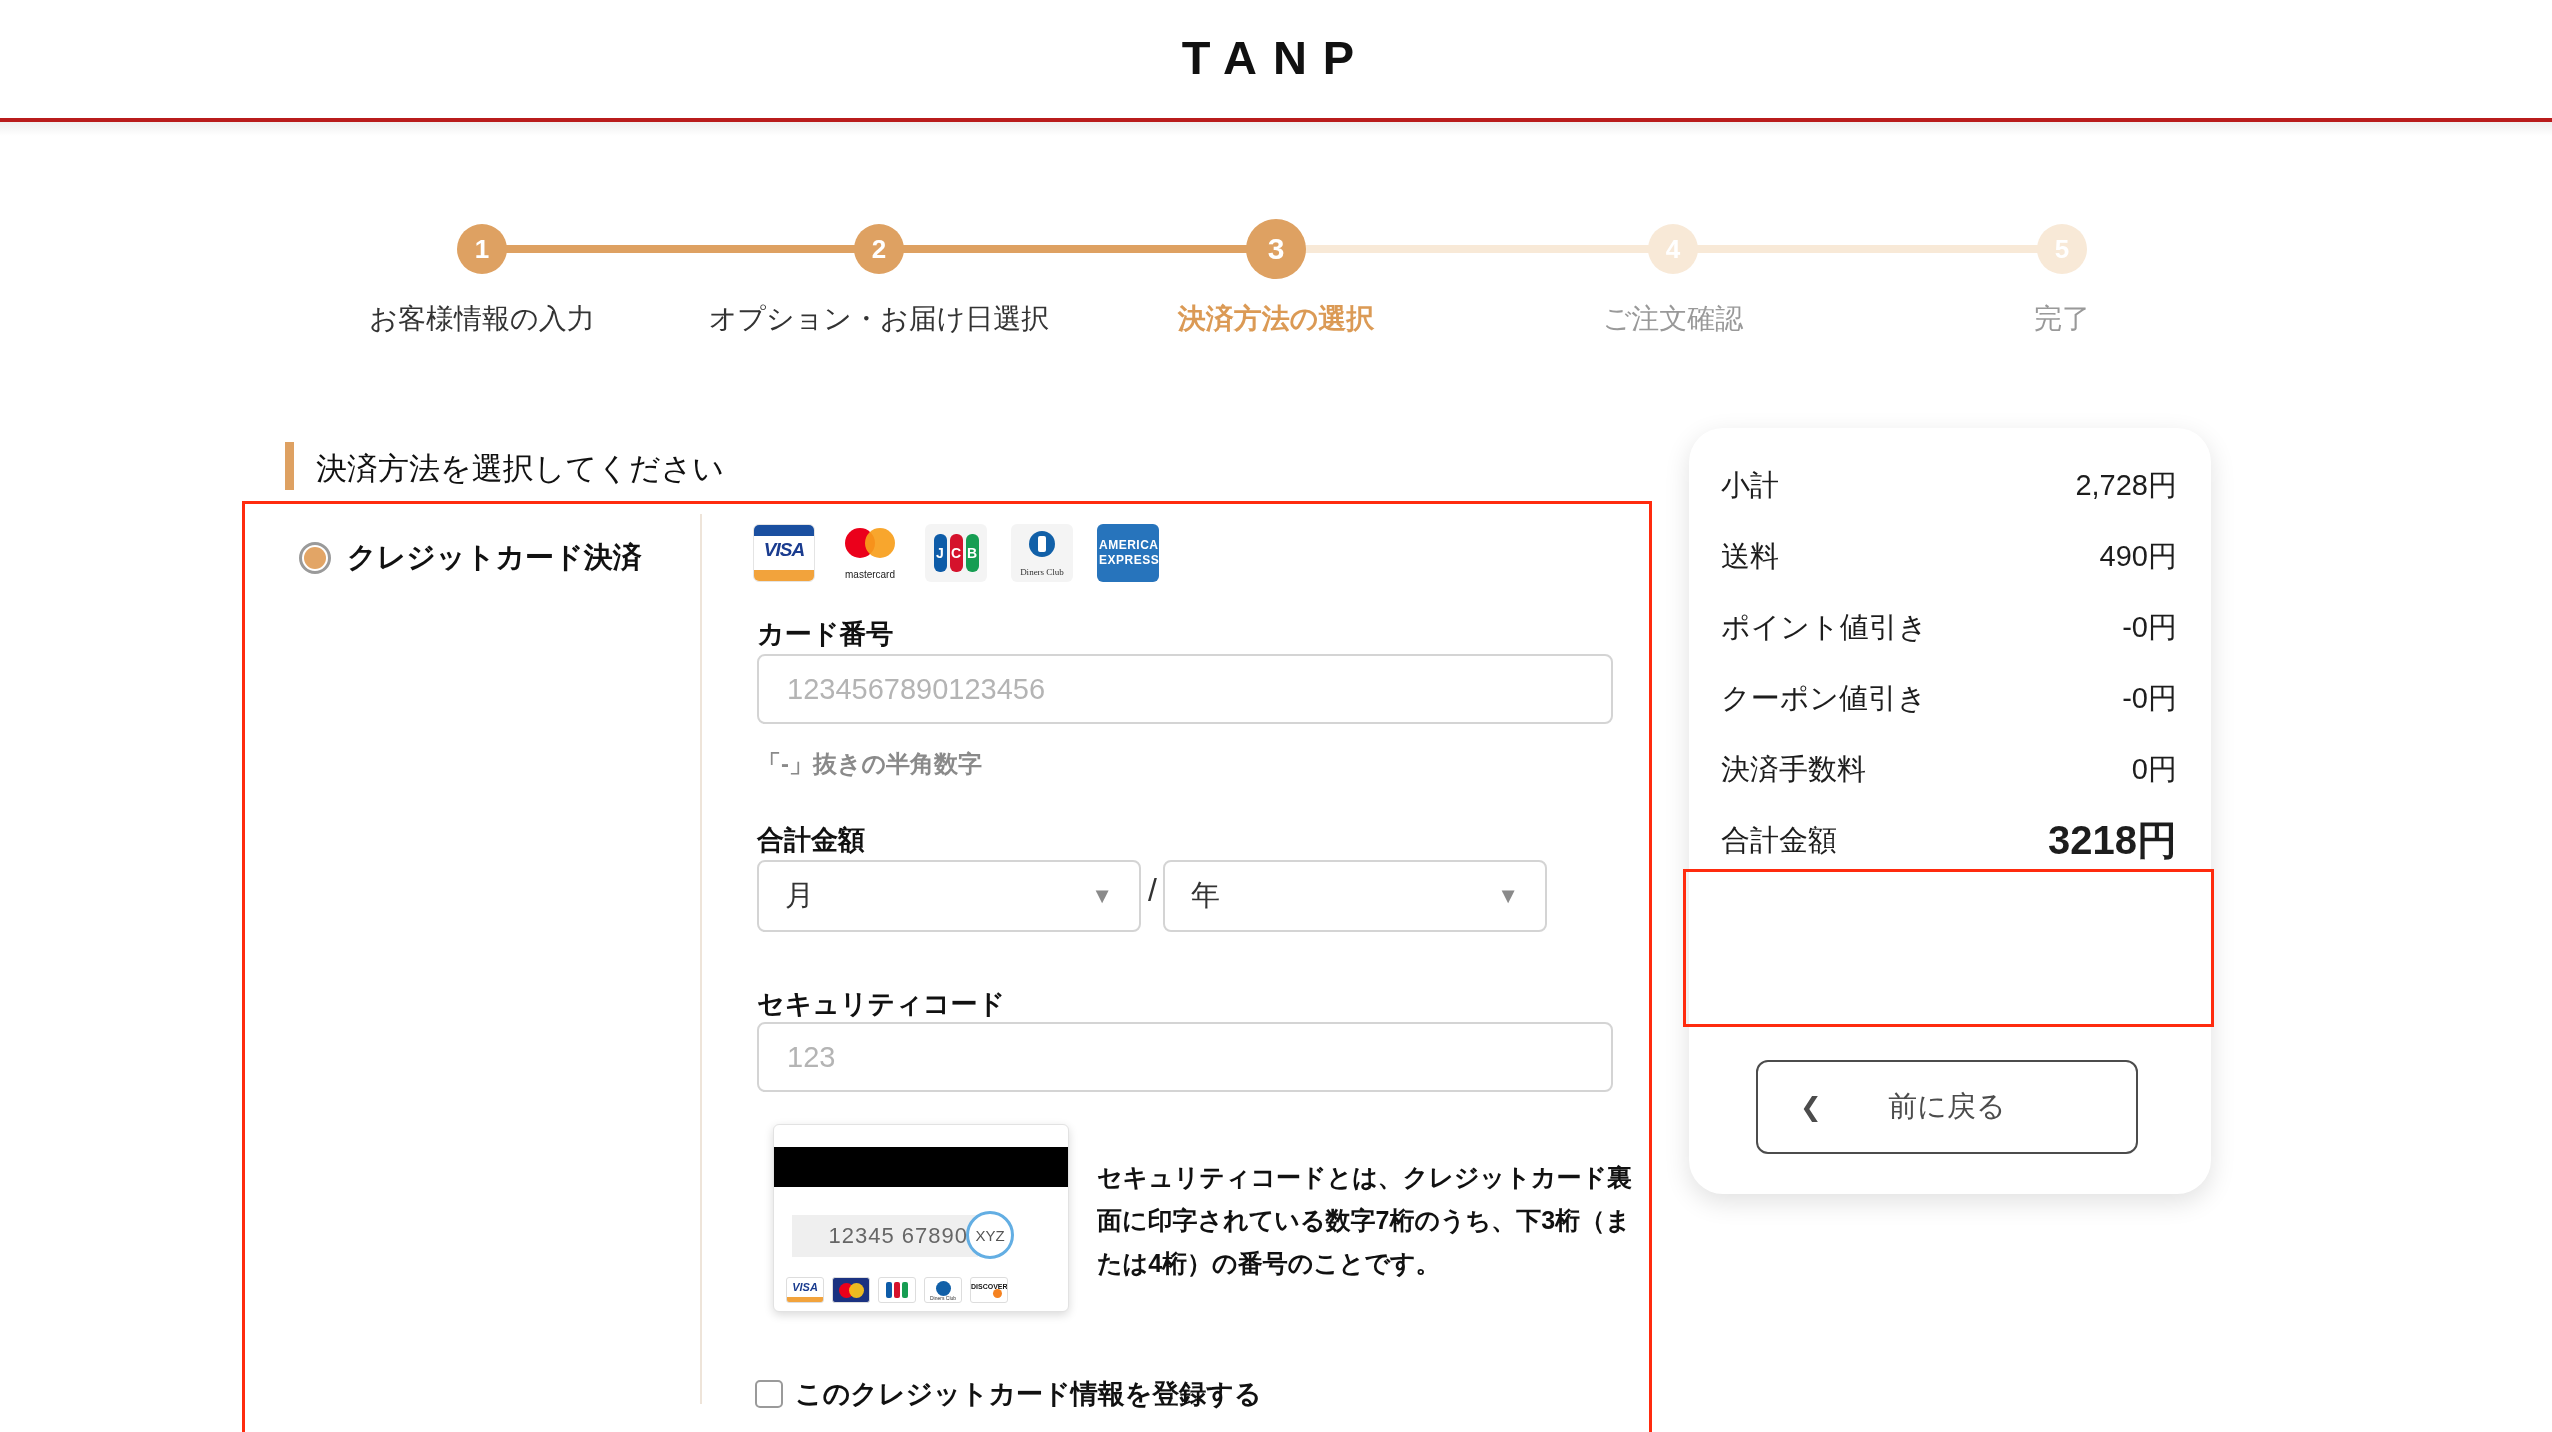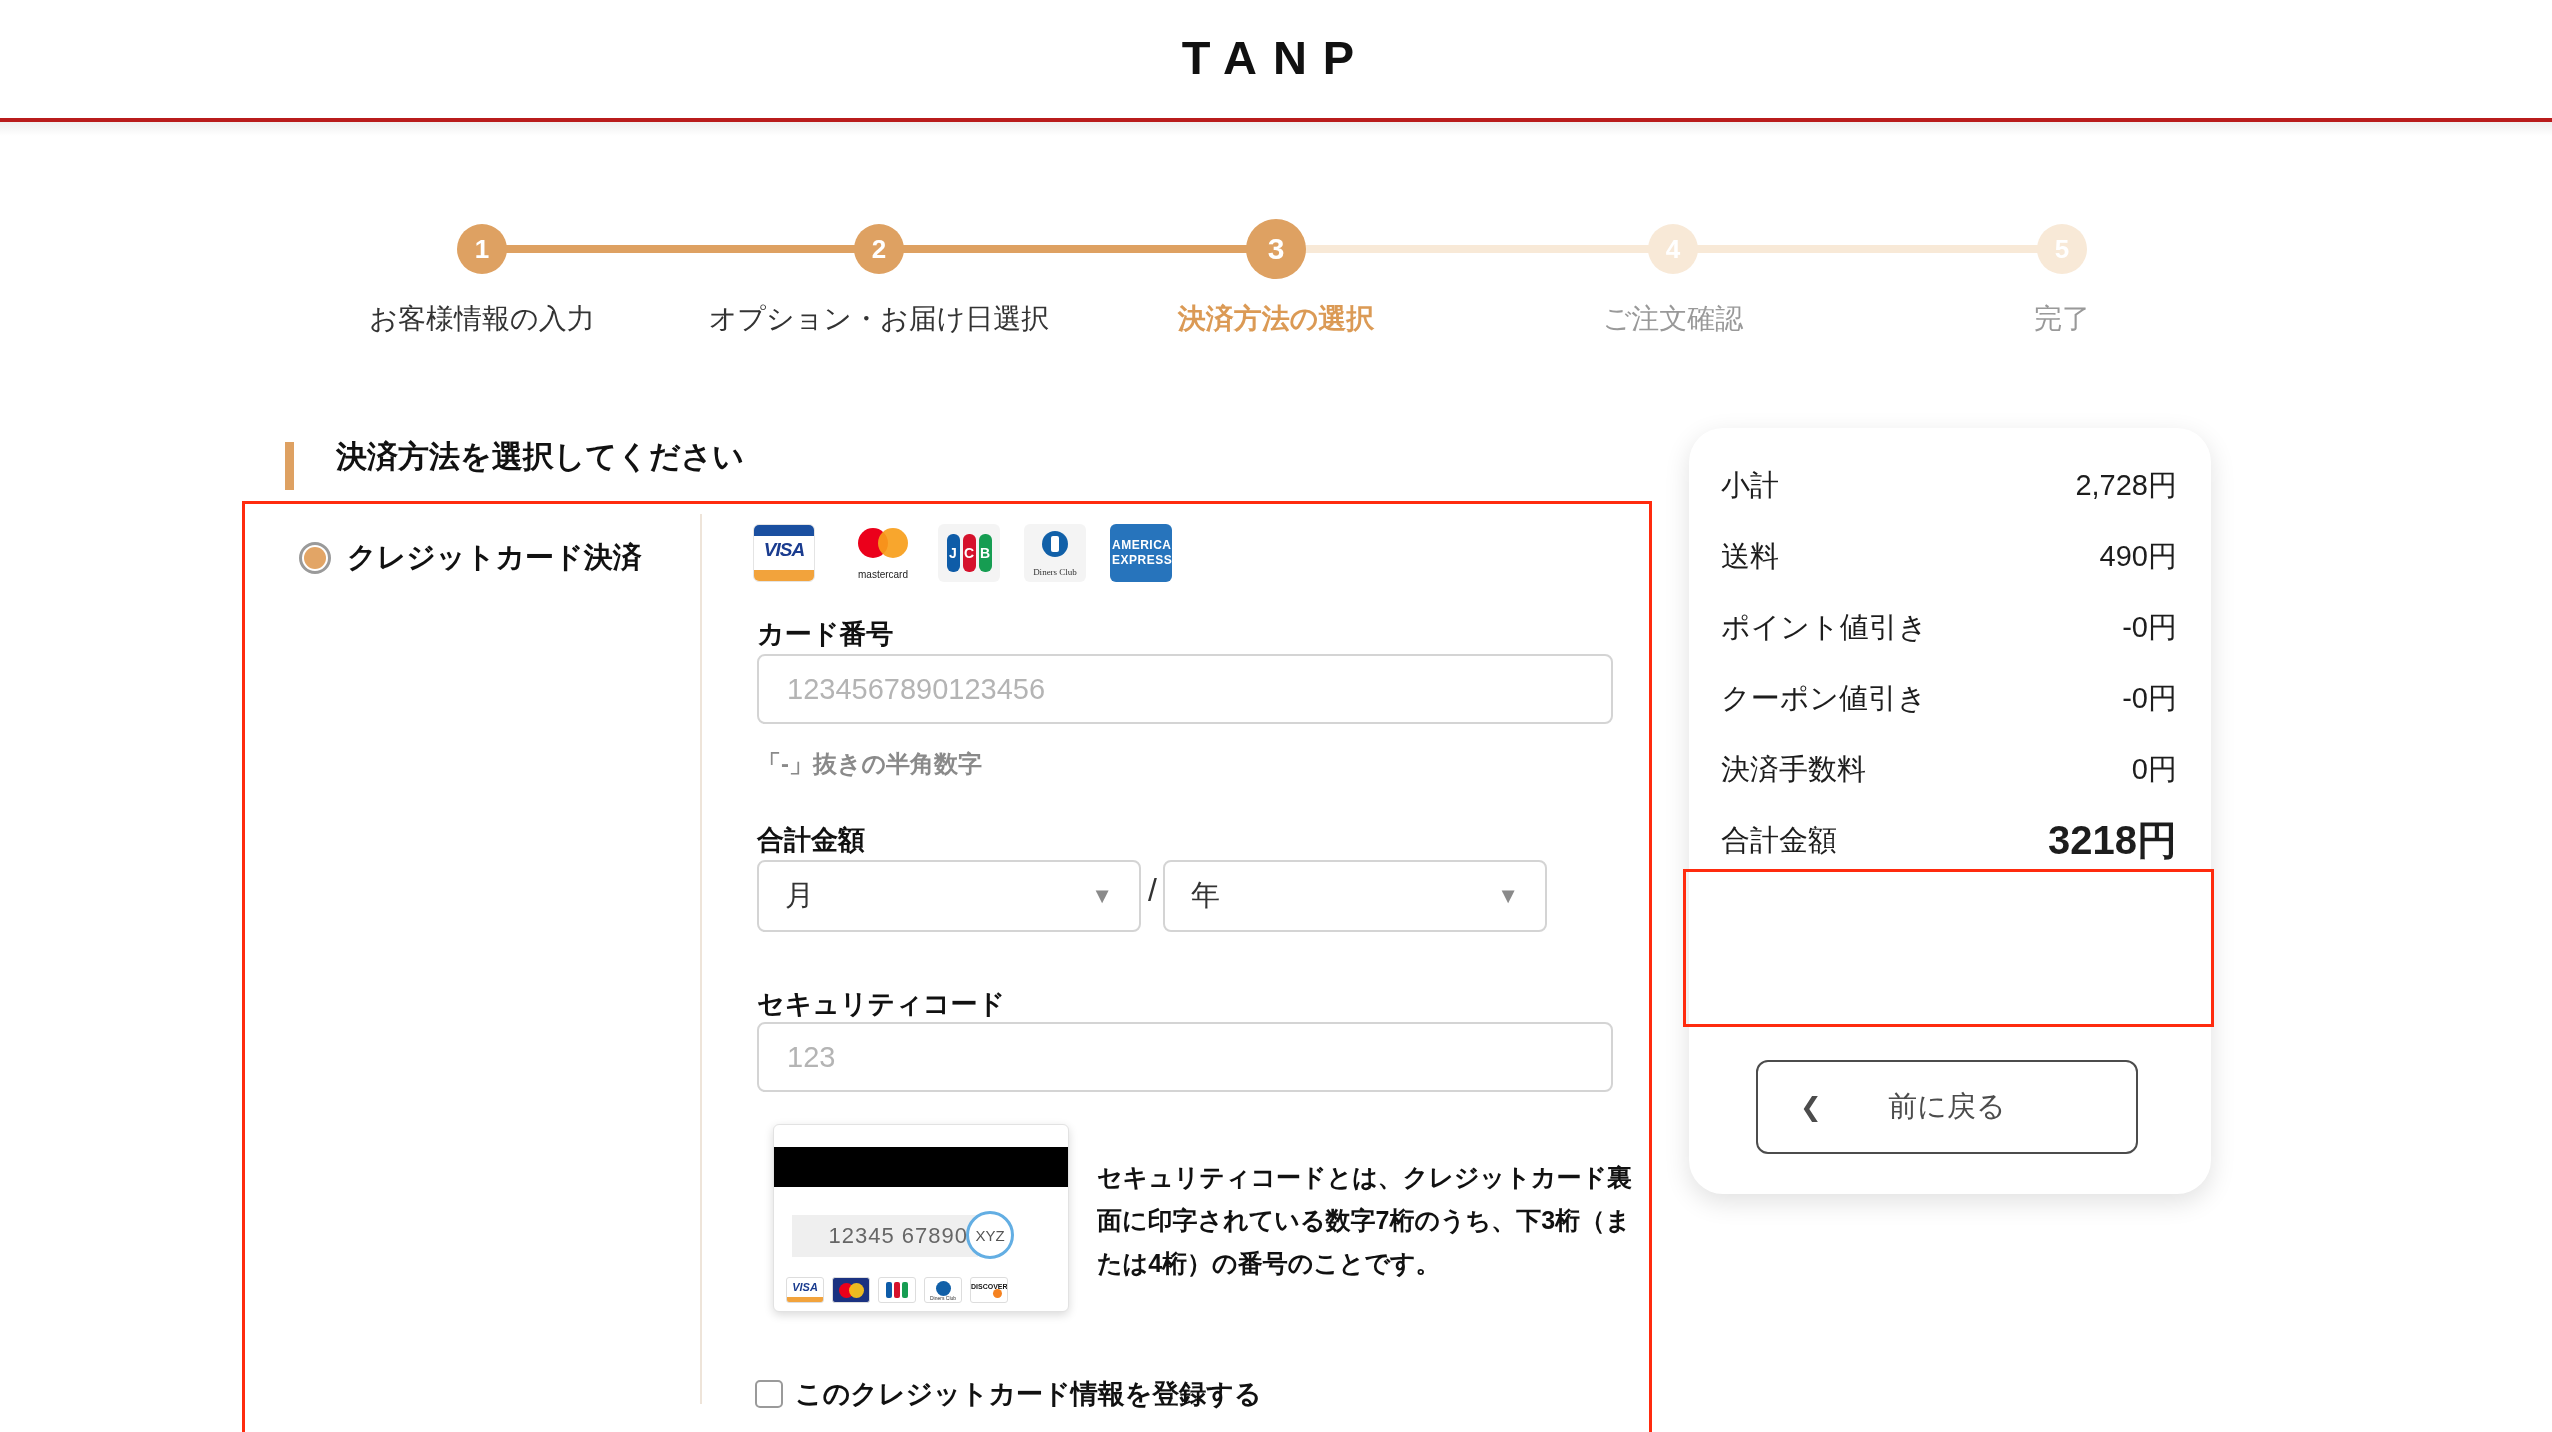--- a/index.html
+++ b/index.html
@@ -22,41 +22,41 @@
     font-weight:700; }
   .step-circle.normal { width:50px; height:50px; top:224px; font-size:26px; line-height:50px; }
   .step-circle.active { width:60px; height:60px; top:219px; font-size:30px; line-height:60px; }
   .step-circle.future { background:#F8E9D7; }
   .step-label { position:absolute; top:300px; width:440px; text-align:center; font-size:28px; color:#333; }
   .step-label.active { color:#DB9A55; font-weight:700; }
   .step-label.future { color:#999; }
 
   
   .title-bar { position:absolute; left:285px; top:442px; width:9px; height:48px; background:#DEA162; }
-  .section-title { position:absolute; left:316px; top:436px; font-size:31px; font-weight:700; color:#111;margin-left:20px; }
+  .section-title { position:absolute; left:316px; top:448px; font-size:31px; font-weight:400; color:#111; }
 
   
   .pay-box { position:absolute; left:242px; top:501px; width:1410px; height:1168px; border:3px solid #FF2B0E; background:#fff; }
   .pay-divider { position:absolute; left:455px; top:10px; width:2px; height:890px; background:#eee4d9; }
 
   .radio-row { position:absolute; left:54px; top:34px; display:flex; align-items:center; }
   .radio-outer { width:32px; height:32px; border:3px solid #9a9a9a; border-radius:50%; background:#fff;
     display:flex; align-items:center; justify-content:center; }
   .radio-inner { width:22px; height:22px; border-radius:50%; background:#E2A566; }
   .radio-label { margin-left:16px; font-size:29px; font-weight:700; color:#111; }
 
   
   .brands { position:absolute; left:508px; top:20px; display:flex; gap:24px; align-items:center; }
   .brand { width:62px; height:58px; border-radius:6px; position:relative; overflow:hidden; }
   .brand.visa { background:#fff; border:1px solid #e4e4e4; }
   .visa-top { position:absolute; left:0; top:0; width:100%; height:11px; background:#1A4FA0; }
   .visa-bot { position:absolute; left:0; bottom:0; width:100%; height:11px; background:#F2A33C; }
   .visa-word { position:absolute; left:0; top:14px; width:100%; text-align:center; font-size:19px; font-weight:800;
     font-style:italic; color:#1A3C8F; letter-spacing:-1px; }
-  .brand.mc { background:#fff;margin-left:13px; }
+  .brand.mc { background:#fff; }
   .mc-c1 { position:absolute; left:6px; top:4px; width:30px; height:30px; border-radius:50%; background:#EB001B; }
   .mc-c2 { position:absolute; left:26px; top:4px; width:30px; height:30px; border-radius:50%; background:#F79E1B; opacity:.92; }
   .mc-word { position:absolute; left:0; bottom:2px; width:100%; text-align:center; font-size:10px; color:#222; }
   .brand.jcb { background:#f4f4f4; display:flex; align-items:center; justify-content:center; gap:3px; }
   .jcb-stripe { width:13px; height:38px; border-radius:6px; color:#fff; font-size:14px; font-weight:800;
     display:flex; align-items:center; justify-content:center; }
   .jcb-b { background:#0E5CA8; } .jcb-r { background:#D5122C; } .jcb-g { background:#169D52; }
   .brand.diners { background:#f4f4f4; }
   .diners-circle { position:absolute; left:18px; top:7px; width:26px; height:26px; border-radius:50%; background:#1160A8;
     display:flex; align-items:center; justify-content:center; }

